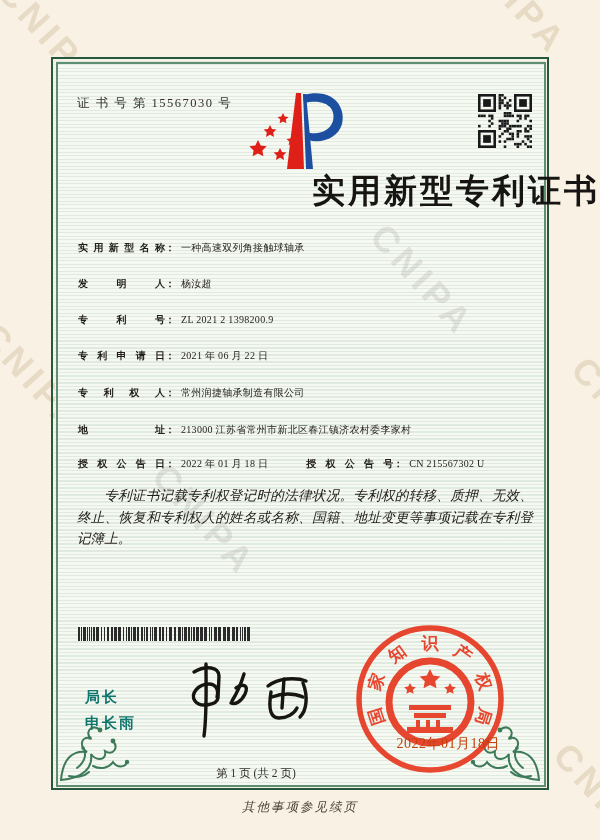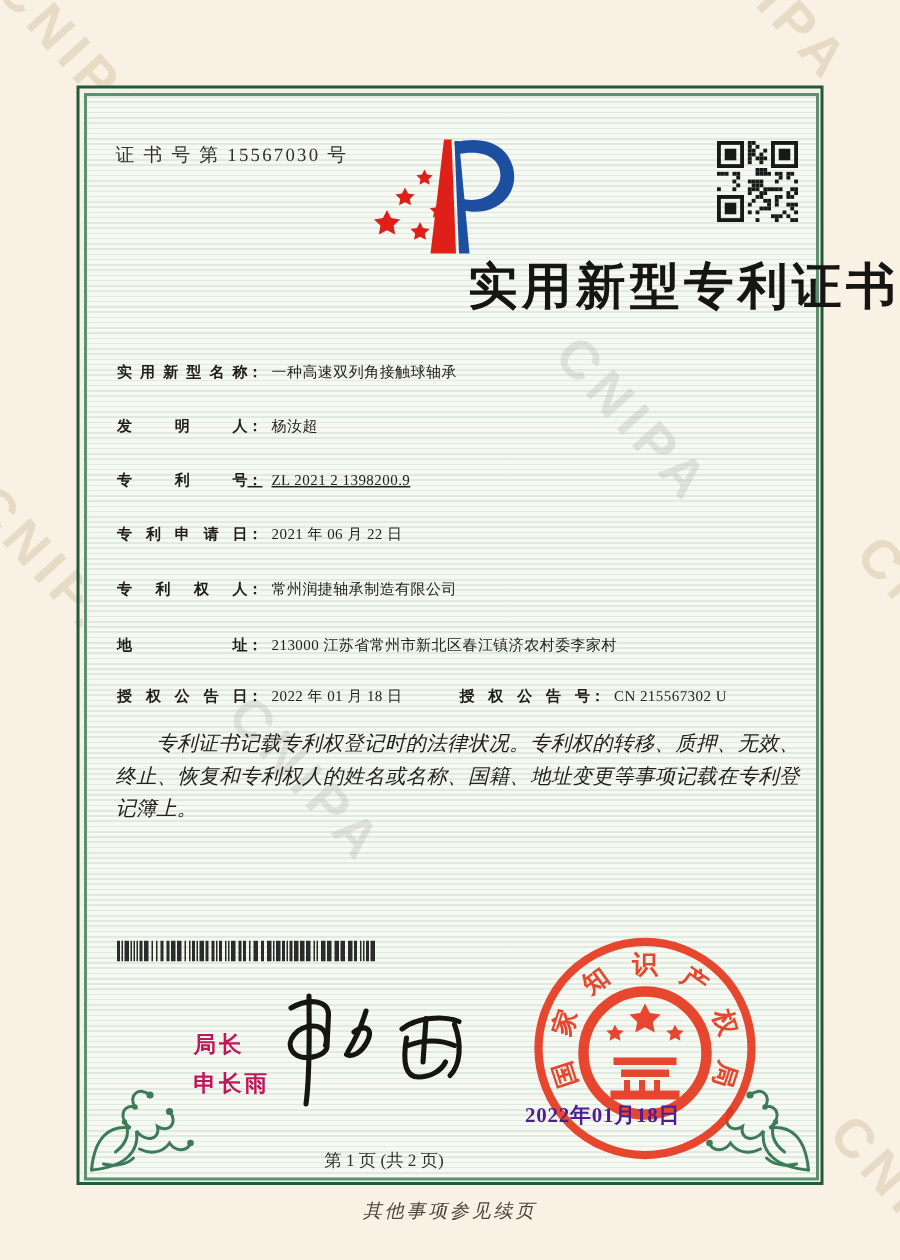--- a/index.html
+++ b/index.html
@@ -38,26 +38,26 @@
   .fval{letter-spacing:.3px;}
   .grant2{margin-left:38px;}
 
   .paras{left:77px;top:485px;width:456px;font-size:13.6px;line-height:21.6px;
          color:#24211d;font-style:italic;text-align:justify;}
   .paras p{margin:0;text-indent:2em;}
 
   .barcode{left:78px;top:627px;width:172px;height:14px;}
 
   .signer{left:85px;top:684px;font-family:"Liberation Sans","DejaVu Sans",sans-serif;
-          font-size:15px;font-weight:600;color:#be185d;letter-spacing:2px;line-height:26px;margin-left:44px;}
+          font-size:15px;font-weight:600;color:#0f766e;letter-spacing:2px;line-height:26px;}
   .signature{left:172px;top:652px;}
 
   .seal{left:352px;top:621px;width:156px;height:156px;}
-  .seal-date{left:350px;top:735px;width:150px;text-align:left;font-size:14px;
-             font-weight:700;color:#4c1d95;letter-spacing:.5px;white-space:nowrap;}
+  .seal-date{left:350px;top:735px;width:150px;text-align:right;font-size:14px;
+             font-weight:400;color:#c2410c;letter-spacing:.5px;white-space:nowrap;}
 
   .page-info{left:0;top:766px;width:512px;text-align:center;font-size:11.5px;color:#33302c;}
   .cont-note{left:0;top:799px;width:600px;text-align:center;font-size:12.5px;
              font-style:italic;color:#4c443a;letter-spacing:2px;}
 </style>
 </head>
 <body>
 
 <span class="wm" style="left:-18px;top:14px;">CNIPA</span>
 <span class="wm" style="left:448px;top:-22px;">CNIPA</span>
@@ -238,21 +238,21 @@
     </svg></div>
 
 <div class="abs title">实用新型专利证书</div>
 
 <div class="abs frow" style="top:241px;">
   <span class="flabel">实用新型名称</span><span class="fcolon">：</span><span class="fval">一种高速双列角接触球轴承</span>
 </div>
 <div class="abs frow" style="top:277px;">
   <span class="flabel">发明人</span><span class="fcolon">：</span><span class="fval">杨汝超</span>
 </div>
-<div class="abs frow" style="top:313px;text-decoration:underline;">
+<div class="abs frow" style="top:313px;">
   <span class="flabel">专利号</span><span class="fcolon">：</span><span class="fval">ZL 2021 2 1398200.9</span>
 </div>
 <div class="abs frow" style="top:349px;">
   <span class="flabel">专利申请日</span><span class="fcolon">：</span><span class="fval">2021 年 06 月 22 日</span>
 </div>
 <div class="abs frow" style="top:386px;">
   <span class="flabel">专利权人</span><span class="fcolon">：</span><span class="fval">常州润捷轴承制造有限公司</span>
 </div>
 <div class="abs frow" style="top:423px;">
   <span class="flabel">地址</span><span class="fcolon">：</span><span class="fval">213000 江苏省常州市新北区春江镇济农村委李家村</span>

